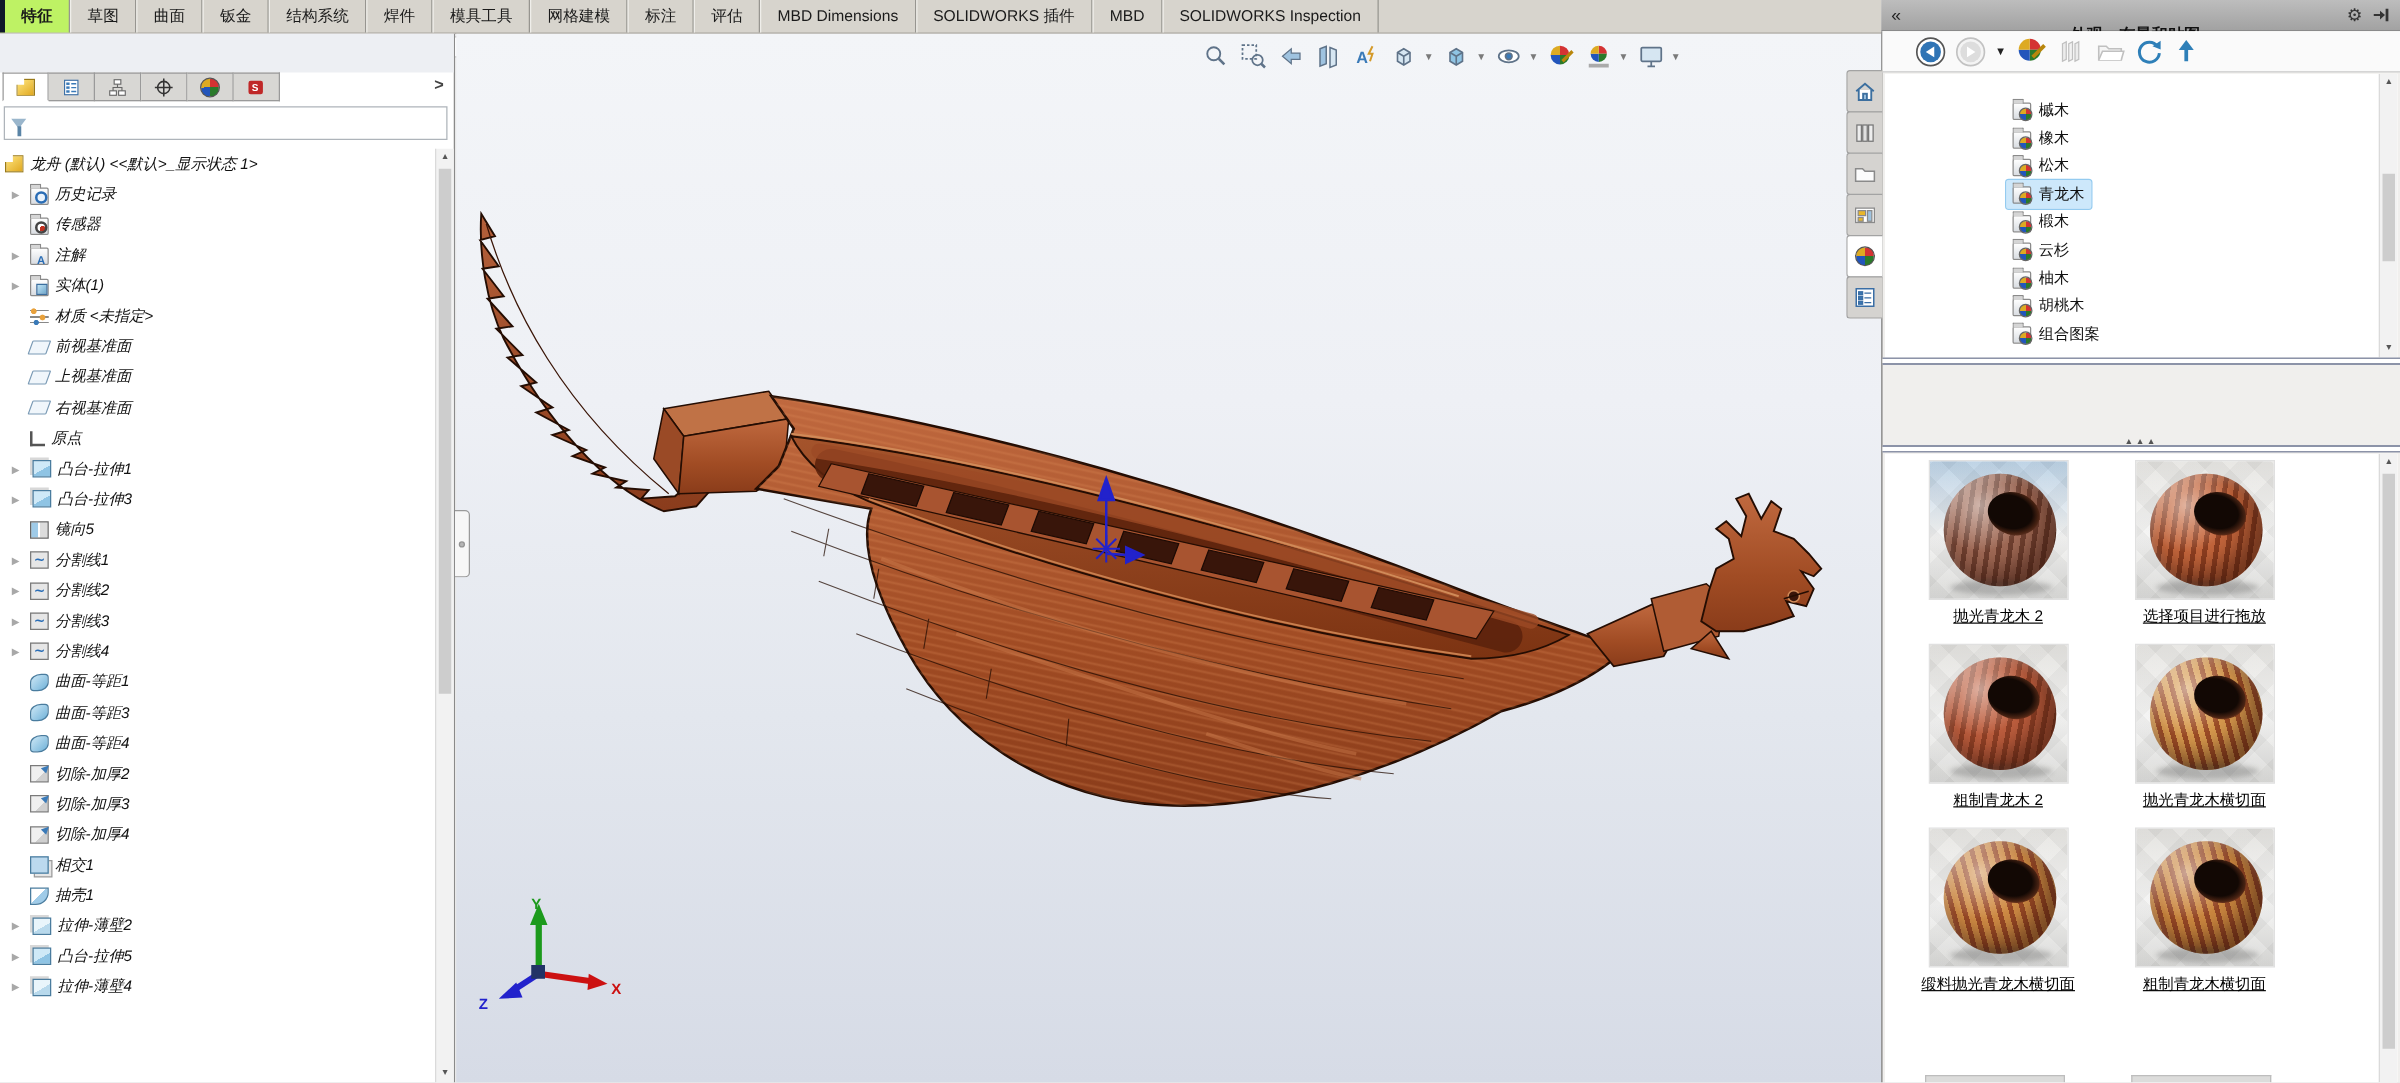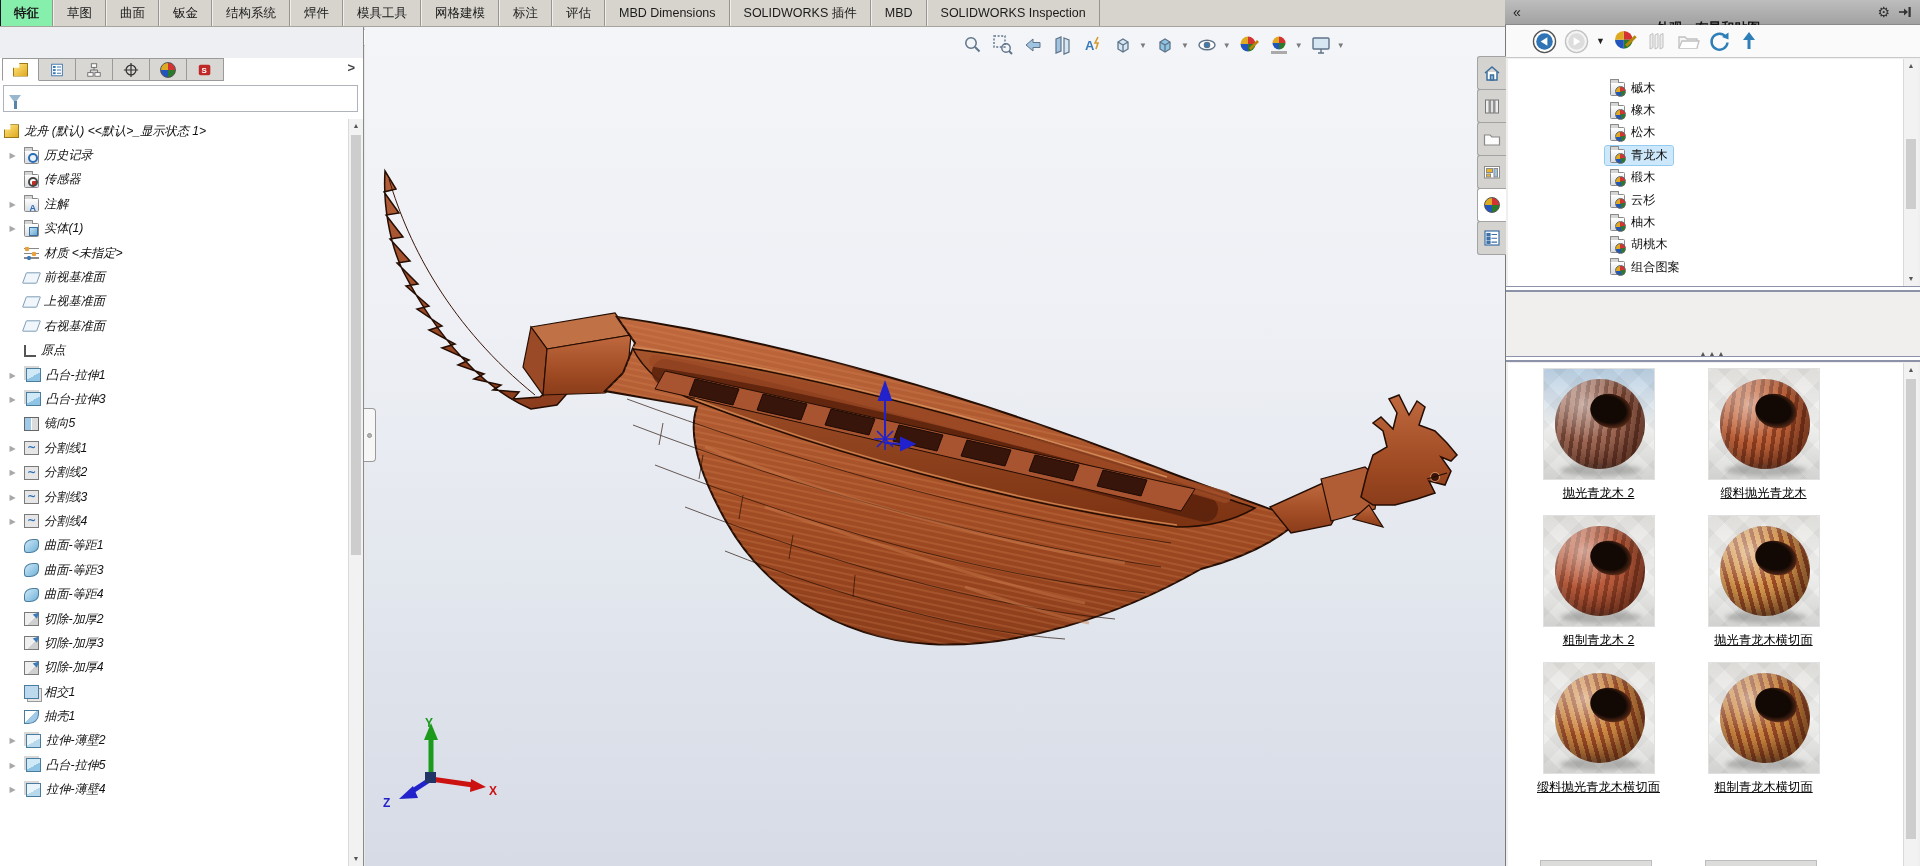--- a/index.html
+++ b/index.html
@@ -6,21 +6,21 @@
     font-family:"Liberation Sans","DejaVu Sans",sans-serif;font-size:12px;color:#111;
     background:#e8e8e8;position:relative;-webkit-font-smoothing:antialiased;}
   *{box-sizing:border-box;}
 
   
   #tabstrip{position:absolute;left:0;top:0;width:1505px;height:27px;background:#d7d4cd;
     border-bottom:1px solid #a7a49d;display:flex;align-items:stretch;}
   .cmd-tabs{display:flex;}
   .cmd-tab{padding:0 13px;display:flex;align-items:center;font-size:12.5px;color:#1a1a1a;
     border-right:1px solid #979590;border-left:1px solid #efeeea;cursor:default;white-space:nowrap;}
-  .cmd-tab.active{background:#86efac;border-left:1px solid #0f172a;font-weight:bold;}
+  .cmd-tab.active{background:#bef264;border-left:4px solid #0f172a;font-weight:bold;}
 
   
   #cm-bar{position:absolute;left:2px;top:29px;width:476px;height:17px;background:#fcfcfd;
     border:1px solid #c6c6c6;border-radius:3px;}
   #cm-bar .dot{position:absolute;left:176px;top:5px;width:6px;height:6px;border-radius:50%;
     background:#cfcfcf;border:1px solid #a8a8a8;}
 
   
   #left-panel{position:absolute;left:0;top:27px;width:364px;height:839px;background:#ffffff;
     border-right:1px solid #8a8a8a;}
@@ -101,21 +101,21 @@
     background:linear-gradient(#bdbdbd,#a2a2a2);border-bottom:1px solid #8a8a8a;
     display:flex;align-items:center;padding:0 8px;}
   #tp-titlebar .collapse{font-size:14px;color:#222;width:26px;}
   #tp-titlebar .title{flex:1;text-align:center;font-size:13px;font-weight:bold;color:#111;margin-top:31px;}
   #tp-titlebar .gear{font-size:14px;color:#333;margin-right:8px;}
   #task-pane{position:absolute;left:1505px;top:25px;width:415px;height:841px;background:#f0efed;
     border-left:1px solid #7a7a7a;}
   #tp-nav{position:absolute;left:0;top:0;right:0;height:33px;background:#fafafa;
     display:flex;align-items:center;gap:7px;padding-left:26px;border-bottom:1px solid #c9c9c9;}
   #tp-tree{position:absolute;left:2px;top:34px;right:2px;height:227px;background:#fff;overflow:hidden;padding-top:18px;}
-  .rt-row{height:22.4px;display:flex;align-items:center;padding-left:97px;}
+  .rt-row{height:22.4px;display:flex;padding-left:97px;}
   .rt-inner{display:flex;align-items:center;gap:6px;padding:1px 5px;border-radius:2px;}
   .rt-row.selected .rt-inner{background:#cde8fb;outline:1px solid #94cbf0;}
   .rt-label{font-size:12.2px;}
   .splitter{position:absolute;left:0;right:0;height:6px;
     background:linear-gradient(#8c93a8 0 1.5px,#fff 1.5px 4.5px,#8c93a8 4.5px 6px);}
   .splitter .grip{position:absolute;left:50%;top:-6px;transform:translateX(-50%);
     font-size:7px;letter-spacing:2px;color:#555;}
   #tp-msg{position:absolute;left:7px;right:7px;top:268px;height:57px;background:#feffa6;
     border:1px solid #6f6f6f;text-align:center;padding-top:7px;font-size:12.5px;color:#111;}
   #tp-thumbs{position:absolute;left:2px;top:338px;right:2px;bottom:0;background:#fff;overflow:hidden;
@@ -747,21 +747,21 @@
       <div class="floor-shadow"></div>
     </div>
     <div class="thumb-label">抛光青龙木 2</div>
   </div><div class="thumb-cell" style="--scene: #e6e5e2; --w1: #c4663c; --w2: #8c3e20; --angle: 98deg;">
     <div class="thumb">
       <div class="sphere">
               <div class="hole"></div>
             </div>
       <div class="floor-shadow"></div>
     </div>
-    <div class="thumb-label">缎料抛光青龙木</div>
+    <div class="thumb-label">选择项目进行拖放</div>
   </div><div class="thumb-cell" style="--scene: #e3e2df; --w1: #bd5e3e; --w2: #8f4026; --angle: 100deg;">
     <div class="thumb">
       <div class="sphere">
               <div class="hole"></div>
             </div>
       <div class="floor-shadow"></div>
     </div>
     <div class="thumb-label">粗制青龙木 2</div>
   </div><div class="thumb-cell" style="--scene: #e6e5e2; --w1: #d89a4e; --w2: #9d4d26; --angle: 75deg;">
     <div class="thumb">

